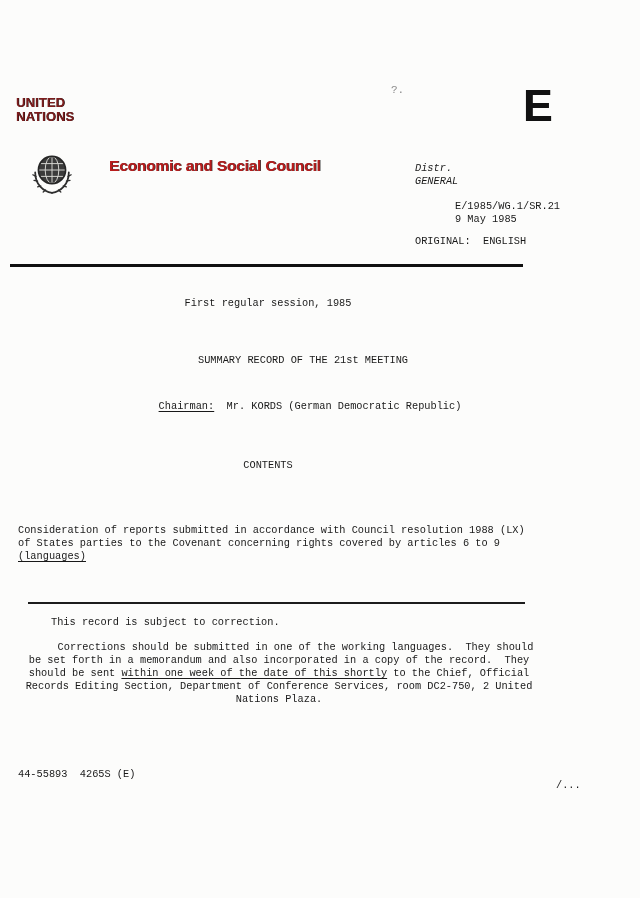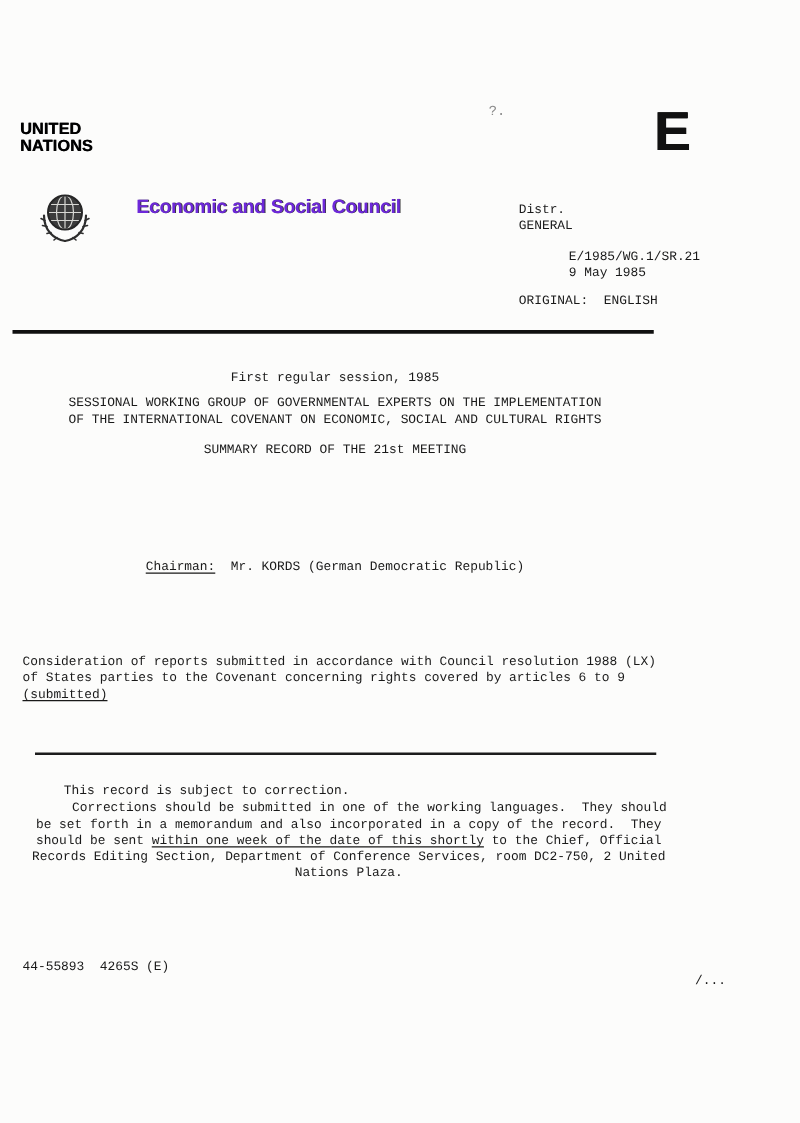--- a/index.html
+++ b/index.html
@@ -15,48 +15,48 @@
     font-size:10.3px; line-height:12.9px; color:#191919;
     white-space:pre; margin:0;
   }
   .sans-bold { font-family:"Liberation Sans","DejaVu Sans",sans-serif; font-weight:700; }
   .center { left:0; width:536px; text-align:center; }
   .ul { text-decoration:underline; text-underline-offset:1.5px; }
   .block { display:block; }
 
   .org-name {
     left:16px; top:96px; font-size:13px; line-height:13.5px;
-    letter-spacing:0.1px; white-space:pre; color:#000000;
+    letter-spacing:0.1px; white-space:pre; color:#7f1d1d;
     text-shadow:0.4px 0 0 #141414;
   }
   .doc-letter {
     left:523px; top:84px; font-size:44px; line-height:44px;
     color:#111; text-shadow:0.5px 0 0 #111;
   }
   .emblem { left:28px; top:150px; width:48px; height:48px; }
   .council-title {
     left:109px; top:157px; font-size:15.5px; letter-spacing:-0.2px;
-    color:#6d28d9; text-shadow:0.7px 0 0.5px rgba(20,20,20,0.85);
+    color:#b91c1c; text-shadow:0.7px 0 0.5px rgba(20,20,20,0.85);
   }
-  .distr-block    { left:415px; top:162px; }
+  .distr-block    { left:415px; top:162px;font-style:italic; }
   .symbol-block   { left:415px; top:200px;margin-left:40px; }
   .original-block { left:415px; top:235px; }
 
   .rule-1 { left:10px;  top:264px; width:513px; height:3px; background:#101010; }
   .rule-2 { left:28px;  top:602px; width:497px; height:2px; background:#1c1c1c; }
 
   .session-line  { top:297px; }
   .group-lines   { top:317px; }
-  .record-title  { top:354px; }
+  .record-title  { top:354px;padding-left:35px; }
   .held-lines    { top:374px; }
-  .chairman-line { top:448px; }
+  .chairman-line { top:400px;padding-left:42px; }
   .contents-head { top:459px; }
   .contents-item { left:18px; top:484px;margin-top:40px; }
 
-  .correction-note { left:18px; top:616px; text-indent:33px;margin-top:11px; }
+  .correction-note { left:18px; top:616px; text-indent:33px; }
   .para1 { left:18px; top:641px; width:522px; text-indent:33px;text-align:center; }
   .para2 { left:18px; top:708px; width:522px; text-indent:33px; }
   .doc-number { left:18px; top:768px; }
   .continuation { left:556px; top:779px; }
 
   .artifact { left:391px; top:84px; font-size:11px; color:#8a8a8a;
               font-family:"Liberation Mono","DejaVu Sans Mono",monospace; }
 </style>
 </head>
 <body>
@@ -101,29 +101,28 @@
 
   <p class="abs mono distr-block">Distr.
 GENERAL</p>
   <p class="abs mono symbol-block">E/1985/WG.1/SR.21
 9 May 1985</p>
   <p class="abs mono original-block">ORIGINAL:  ENGLISH</p>
 
   <div class="abs rule-1"></div>
 
   <p class="abs mono center session-line">First regular session, 1985</p>
-  <p class="abs mono center group-lines">SESSIONAL WORKING GROUP OF GOVERNMENTAL EXPERTS ON THE IMPLEMENTATION
-OF THE INTERNATIONAL COVENANT ON ECONOMIC, SOCIAL AND CULTURAL RIGHTS</p>
   <p class="abs mono center record-title">SUMMARY RECORD OF THE 21st MEETING</p>
 
   <p class="abs mono center chairman-line"><span class="ul">Chairman:</span><span>  Mr. KORDS (German Democratic Republic)</span></p>
 
+  <p class="abs mono center contents-head">CONTENTS</p>
 
   <p class="abs mono contents-item"><span>Consideration of reports submitted in accordance with Council resolution 1988 (LX)
-of States parties to the Covenant concerning rights covered by articles 6 to 9</span><span class="ul block">(submitted)</span></p>
+of States parties to the Covenant concerning rights covered by articles 6 to 9</span><span class="ul block">(languages)</span></p>
 
   <div class="abs rule-2"></div>
 
   <p class="abs mono correction-note">This record is subject to correction.</p>
 
   <p class="abs mono para1"><span>Corrections should be submitted in one of the working languages.  They should
 be set forth in a memorandum and also incorporated in a copy of the record.  They
 should be sent </span><span class="ul">within one week of the date of this shortly</span><span> to the Chief, Official
 Records Editing Section, Department of Conference Services, room DC2-750, 2 United
 Nations Plaza.</span></p>

